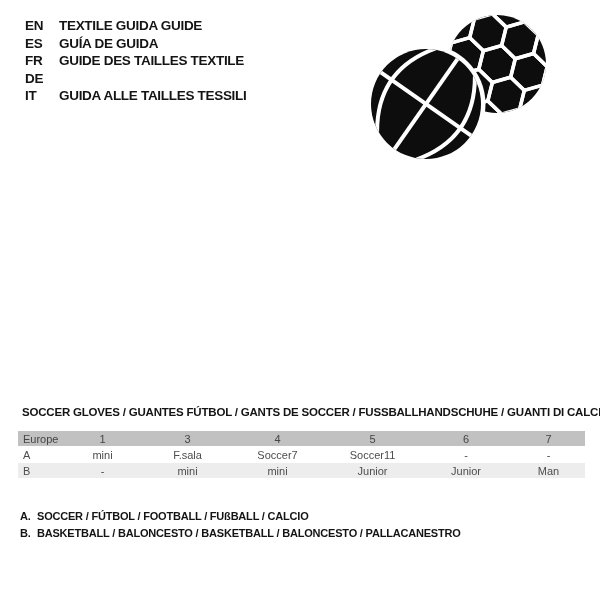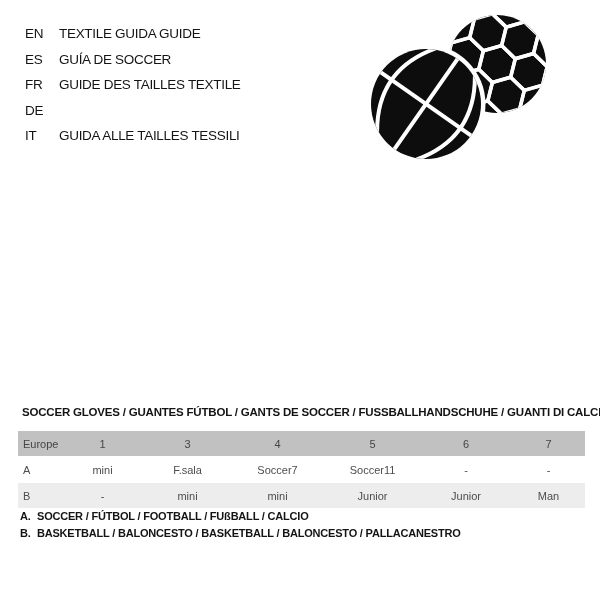--- a/index.html
+++ b/index.html
@@ -2,31 +2,31 @@
 <html><head>
 <meta charset="utf-8">
 <style>
   html,body{margin:0;padding:0;background:#fff;}
   .page{
     position:relative;width:600px;height:600px;background:#fff;overflow:hidden;
     font-family:"Liberation Sans","DejaVu Sans",sans-serif;color:#111;
   }
   
   .lang-block{position:absolute;left:25px;top:17px;}
-  .lang-row{display:flex;line-height:17.5px;font-size:13.5px;font-weight:400;letter-spacing:-0.3px;color:#141414;margin-top:8px;}
+  .lang-row{display:flex;line-height:17.5px;font-size:13.5px;font-weight:700;letter-spacing:-0.3px;color:#141414;}
   .lang-code{width:34px;flex:0 0 34px;}
   
   .balls{position:absolute;left:355px;top:5px;width:210px;height:170px;}
   
   .table-title{position:absolute;left:22px;top:406px;font-size:11.5px;font-weight:700;letter-spacing:-0.2px;color:#141414;white-space:nowrap;}
   
   .size-table-wrap{position:absolute;left:18px;top:431px;width:567px;}
   table.size-table{width:567px;border-collapse:collapse;table-layout:fixed;font-size:11px;color:#4d4d4d;}
   table.size-table td,table.size-table th{
-    height:25px;padding:0;font-weight:400;text-align:center;vertical-align:middle;
+    height:15px;padding:0;font-weight:400;text-align:center;vertical-align:middle;
     border-bottom:1px solid #fff;white-space:nowrap;overflow:hidden;
   }
   table.size-table .first-col{text-align:left;padding-left:5px;}
   tr.hdr td{background:#c1c1c1;color:#454545;}
   tr.row-a td{background:#ffffff;}
   tr.row-b td{background:#ededed;}
   
   .legend{position:absolute;left:20px;top:508px;}
   .legend-row{display:flex;line-height:16.5px;font-size:11px;font-weight:700;letter-spacing:-0.2px;color:#141414;}
   .legend-key{width:17px;flex:0 0 17px;}
@@ -36,21 +36,21 @@
 
 <div class="page">
 
   <div class="lang-block">
     <div class="lang-row">
       <span class="lang-code">EN</span>
       <span class="lang-label">TEXTILE GUIDA GUIDE</span>
     </div>
     <div class="lang-row">
       <span class="lang-code">ES</span>
-      <span class="lang-label">GUÍA DE SOCCER</span>
+      <span class="lang-label">GUÍA DE GUIDA</span>
     </div>
     <div class="lang-row">
       <span class="lang-code">FR</span>
       <span class="lang-label">GUIDE DES TAILLES TEXTILE</span>
     </div>
     <div class="lang-row">
       <span class="lang-code">DE</span>
     </div>
     <div class="lang-row">
       <span class="lang-code">IT</span>

